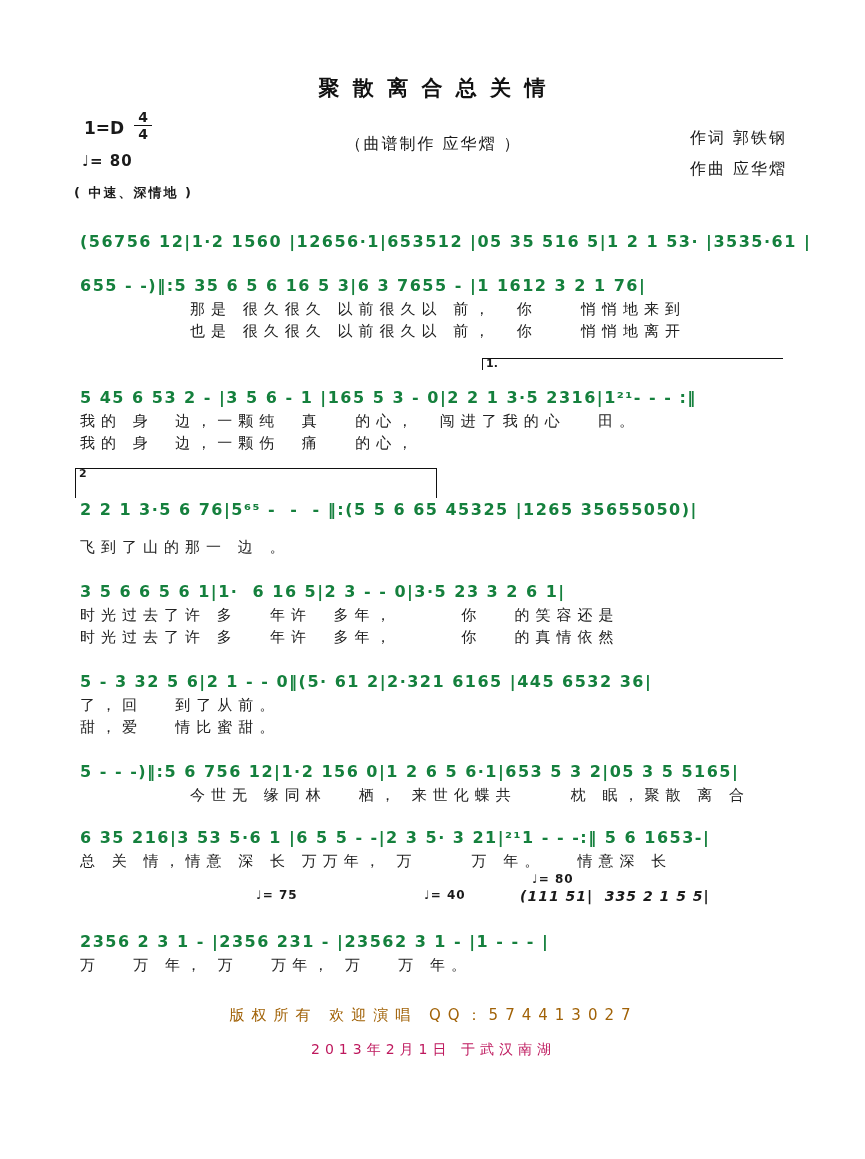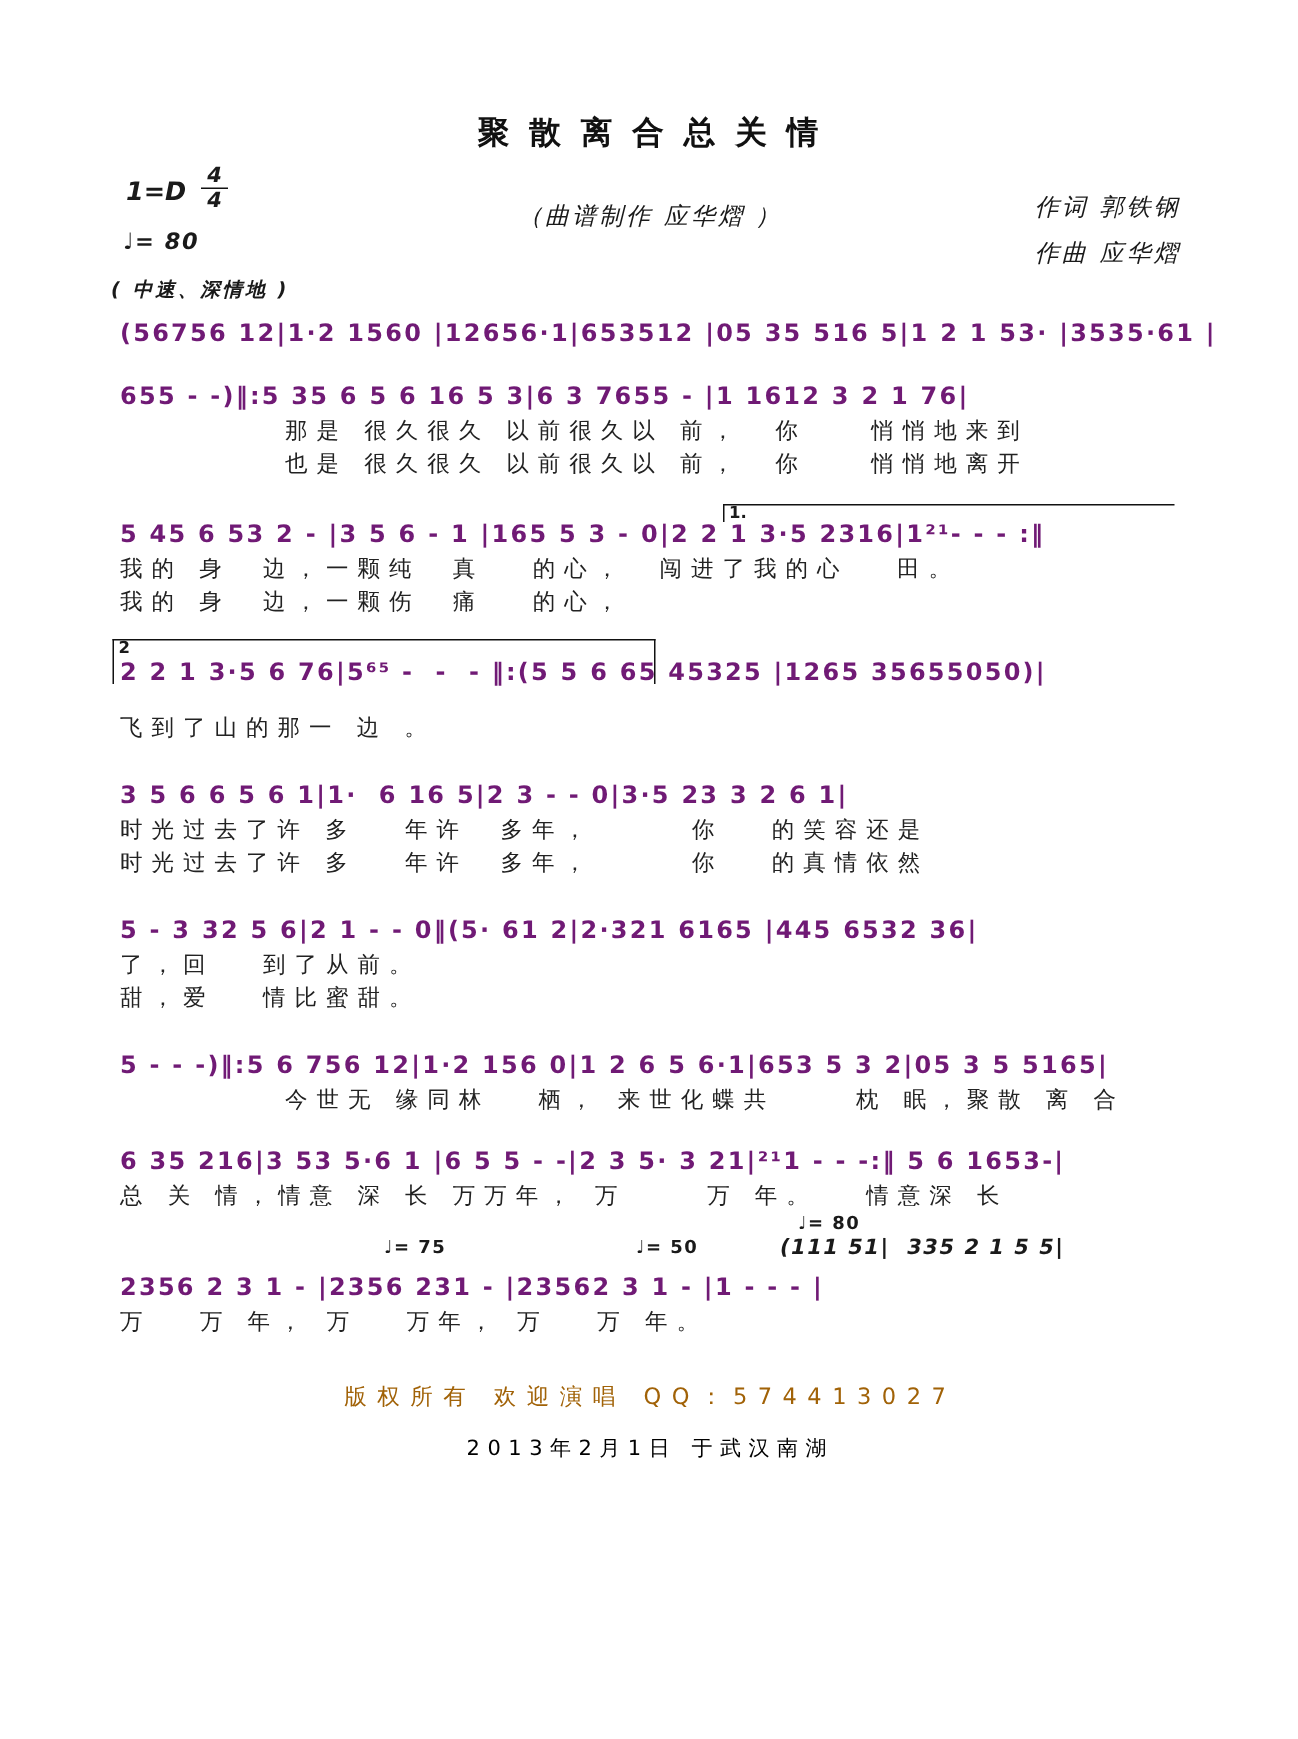--- a/index.html
+++ b/index.html
@@ -6,35 +6,35 @@
   body { background:#ffffff; font-family:"DejaVu Sans","Liberation Sans",sans-serif; color:#1a1a1a; }
   .page{
     position:relative; width:865px; height:1159px; margin:0 auto;
     background:#ffffff; overflow:hidden;
     padding:74px 78px 0 80px;
   }
   .title{
     text-align:center; font-size:21px; font-weight:bold; letter-spacing:3px;
     color:#111; margin-bottom:6px;
   }
-  .header{ position:relative; height:102px;font-style:italic; }
+  .header{ position:relative; height:102px; }
   .keytime{ position:absolute; left:4px; top:8px; font-size:17px; font-weight:bold; }
   .ts{ display:inline-block; vertical-align:middle; text-align:center; line-height:1; margin-left:10px; margin-top:-6px;}
   .ts .tst{ display:block; font-size:14px; font-weight:bold; border-bottom:1.5px solid #111; padding:0 4px 1px; }
   .ts .tsb{ display:block; font-size:14px; font-weight:bold; padding-top:1px; }
   .tempo{ position:absolute; left:2px; top:44px; font-size:15px; font-weight:bold; letter-spacing:1px; }
   .expr{ position:absolute; left:-6px; top:76px; font-size:13px; font-weight:bold; letter-spacing:2px; }
   .maker{ position:absolute; left:0; right:0; top:26px; text-align:center; font-size:16px; letter-spacing:2px; }
   .credits{ position:absolute; right:0; top:20px; font-size:16px; letter-spacing:2px; text-align:left; }
   .credits div{ margin-bottom:10px;margin-left:48px; }
 
   .system{ position:relative; }
   .notes{
     white-space:pre; font-family:"DejaVu Sans",sans-serif; font-weight:bold;
-    font-size:16px; letter-spacing:1.5px; height:24px; line-height:24px; color:#701a75;
+    font-size:16px; letter-spacing:1.5px; height:24px; line-height:24px; color:#15803d;margin-top:20px;
   }
   .lyric{
     white-space:pre; font-size:15px; letter-spacing:6px; height:22px; line-height:22px; color:#222;
   }
   .indent{ padding-left:110px; }
 
   .gap-s{ margin-bottom:14px; } .gap-m{ margin-bottom:18px; } .gap-l{ margin-bottom:22px; }
   .pad-top{ padding-top:10px; }
 
   .volta{ position:absolute; border-top:1.6px solid #111; }
@@ -43,21 +43,21 @@
   .v2{ left:-5px; top:0px; width:362px; height:30px; border-left:1.6px solid #111; border-right:1.6px solid #111; }
 
   .cue-row{ position:relative; height:38px; font-weight:bold; }
   .tmark{ position:absolute; font-size:12px; font-weight:bold; letter-spacing:1px; }
   .m75{ left:176px; top:16px; }
   .m70{ left:344px; top:16px; }
   .m80{ left:452px; top:0px; }
   .cue{ position:absolute; left:440px; top:16px; font-size:14px; letter-spacing:1px; white-space:pre;font-style:italic; }
 
   .footer1{ text-align:center; font-size:15px; letter-spacing:7px; margin-top:30px; color:#a16207; }
-  .footer2{ text-align:center; font-size:14px; letter-spacing:5px; margin-top:16px; color:#000000; }
+  .footer2{ text-align:center; font-size:14px; letter-spacing:5px; margin-top:16px; color:#be185d; }
 </style>
 </head>
 <body>
 
 <div class="page">
 
   <div class="title">聚 散 离 合 总 关 情</div>
 
   <div class="header">
     <div class="keytime">
@@ -118,21 +118,21 @@
   </div>
 
   <div class="system">
     <div class="notes">6 35 216|3 53 5·6 1 |6 5 5 - -|2 3 5· 3 21|²¹1 - - -:‖ 5 6 1653-|</div>
     <div class="lyric">总 关 情，情意 深 长 万万年， 万     万 年。   情意深 长</div>
   </div>
 
   <div class="system gap-m">
     <div class="cue-row">
       <span class="tmark m75">♩= 75</span>
-      <span class="tmark m70">♩= 50</span>
+      <span class="tmark m70">♩= 40</span>
       <span class="tmark m80">♩= 80</span>
       <span class="cue">(111 51|  335 2 1 5 5|</span>
     </div>
     <div class="notes">2356 2 3 1 - |2356 231 - |23562 3 1 - |1 - - - |</div>
     <div class="lyric">万   万 年， 万   万年， 万   万 年。</div>
   </div>
 
 
   <div class="footer1">版权所有  欢迎演唱   QQ：574413027</div>
   <div class="footer2">2013年2月1日  于武汉南湖</div>

